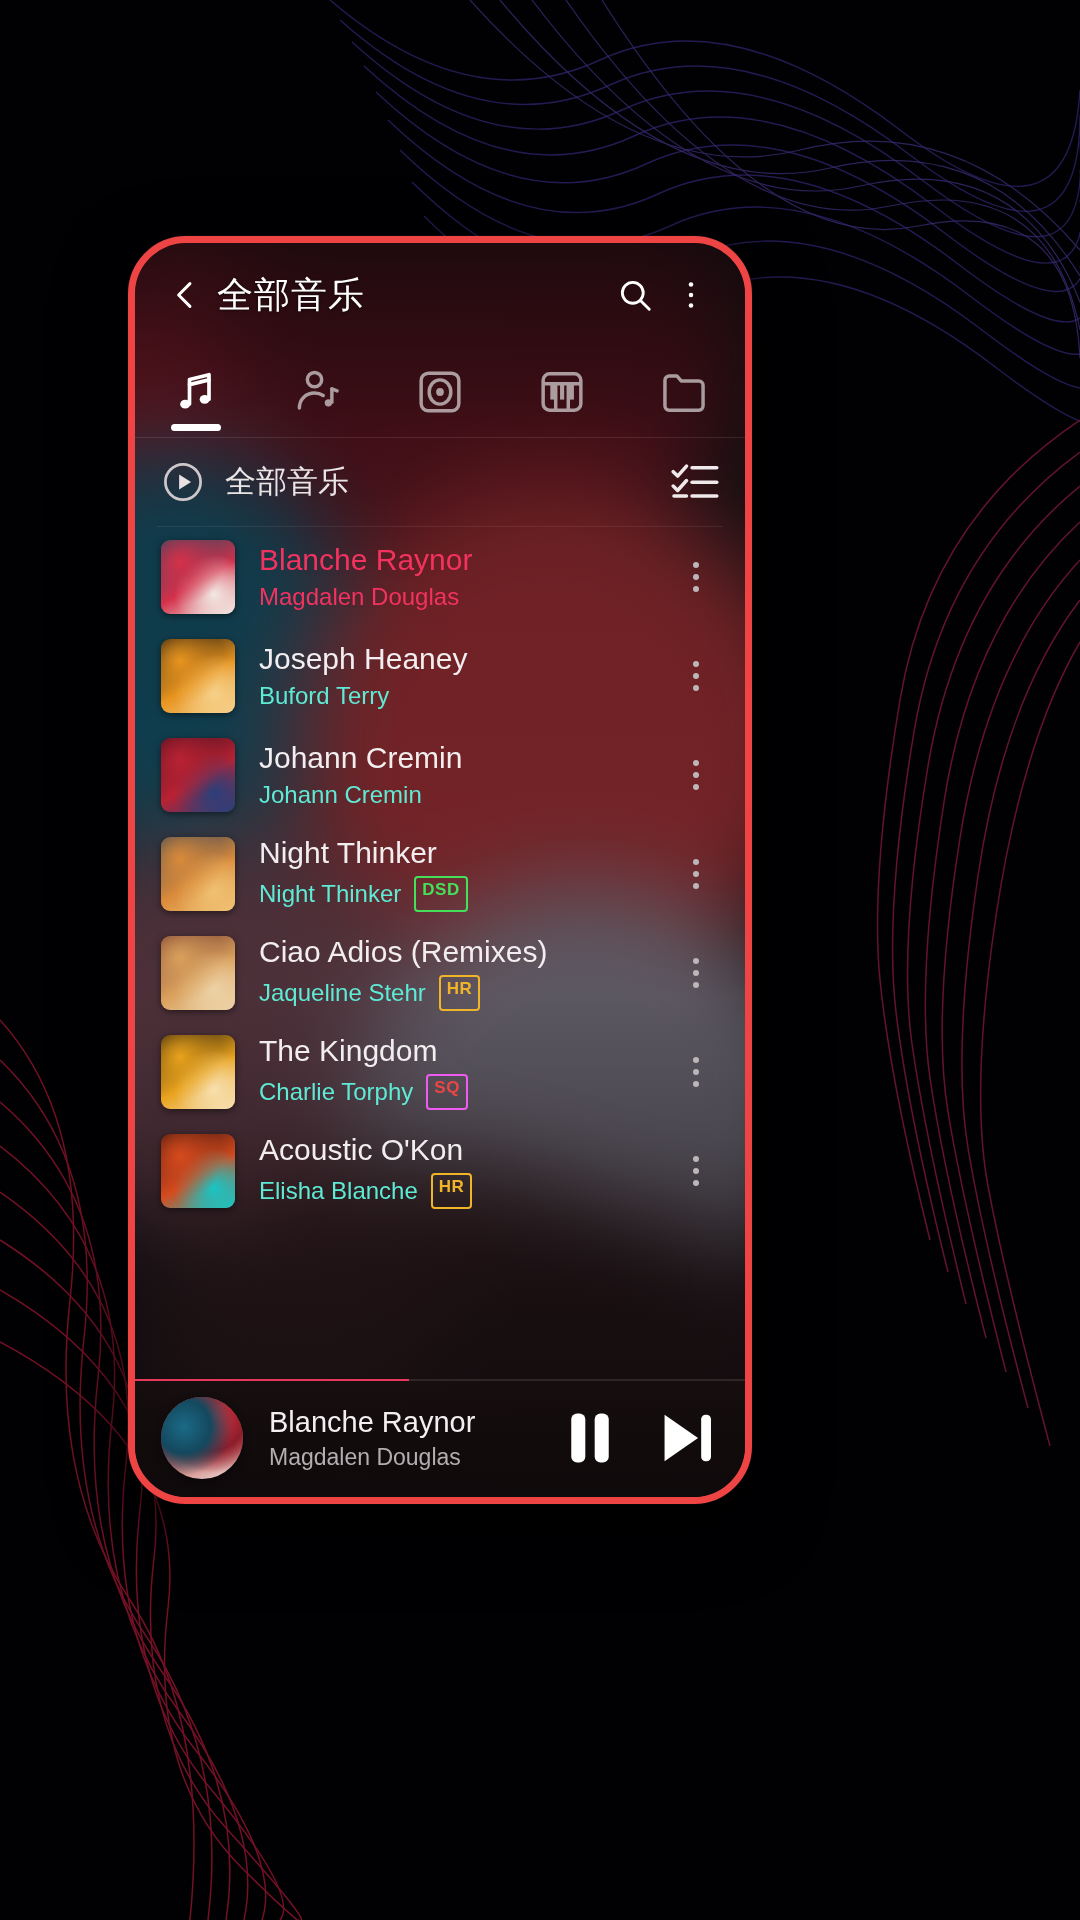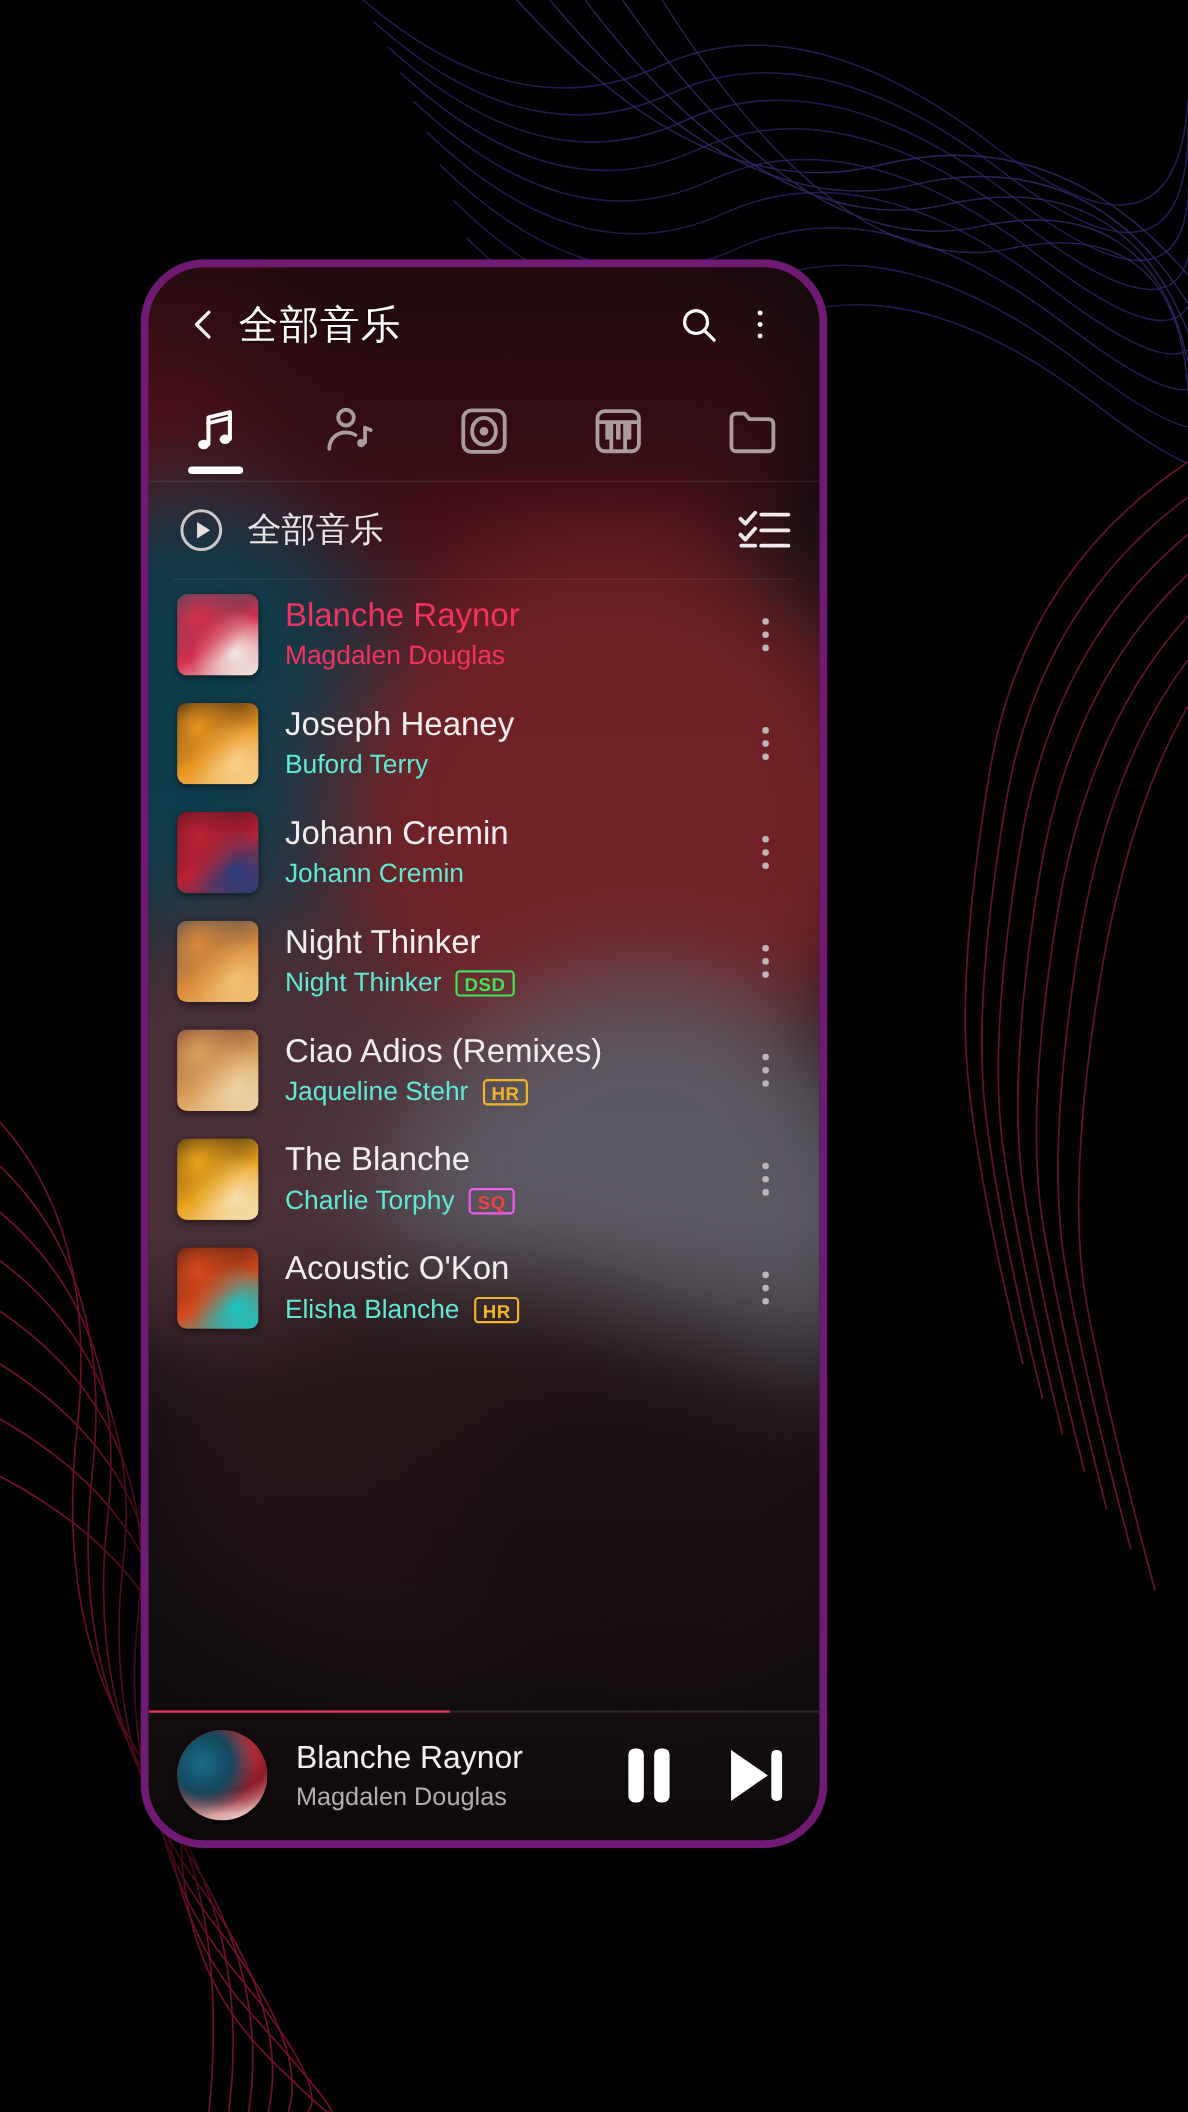--- a/index.html
+++ b/index.html
@@ -5,23 +5,23 @@
   * { margin:0; padding:0; box-sizing:border-box; }
   html,body { width:1080px; height:1920px; background:#000; overflow:hidden;
               font-family:"Liberation Sans","DejaVu Sans",sans-serif; }
 
   
   #wallpaper { position:absolute; inset:0; background:#010103; overflow:hidden; }
   #wallpaper svg { position:absolute; inset:0; width:1080px; height:1920px; }
 
   
   #phone {
-    position:absolute; left:128px; top:236px; width:624px; height:1444px;
+    position:absolute; left:128px; top:236px; width:624px; height:1268px;
     border-radius:58px; overflow:hidden;
-    border:7px solid #701a75;
+    border:7px solid #ef4444;
     box-shadow:0 24px 70px rgba(0,0,0,.85), 0 0 0 1px rgba(255,255,255,.05);
     background:#141215;
   }
   #screen { position:absolute; inset:0; border-radius:51px; overflow:hidden; }
 
   
   #backdrop { position:absolute; inset:-60px; filter:blur(46px) saturate(1.25); opacity:.92; }
   #backdrop .b { position:absolute; border-radius:50%; }
   #veil { position:absolute; inset:0; background:
       linear-gradient(180deg, rgba(12,8,10,.78) 0%, rgba(14,9,11,.40) 16%,
@@ -65,21 +65,21 @@
          position:relative; box-shadow:0 2px 7px rgba(0,0,0,.5); }
   .art .g { position:absolute; inset:0; }
   .meta { flex:1; min-width:0; margin-left:24px; }
   .t1 { color:#f2eef0; font-size:30px; white-space:nowrap; overflow:hidden;
         text-overflow:ellipsis; line-height:1.18; }
   .t2 { display:flex; align-items:center; gap:13px; margin-top:5px; }
   .t2 span.a { color:#5eead4; font-size:24px; white-space:nowrap; overflow:hidden;
                text-overflow:ellipsis; }
   .row.playing .t1 { color:#f4325f; }
   .row.playing .t2 span.a { color:#f4325f; }
-  .badge { font-size:17px; line-height:1; padding:3px 6px 0; border-radius:4px;
+  .badge { font-size:17px; line-height:1; padding:3px 6px 12px; border-radius:4px;
            border:2px solid; letter-spacing:.5px; flex:none; font-weight:600; }
   .badge.dsd { color:#44e05a; border-color:#44e05a; }
   .badge.hr  { color:#f0b429; border-color:#f0b429; }
   .badge.sq  { color:#ef4444; border-color:#ef5bf0; }
   .kebab { width:54px; height:80px; display:flex; flex-direction:column; align-items:center;
            justify-content:center; gap:6px; cursor:pointer; flex:none; }
   .kebab i { width:6px; height:6px; border-radius:50%; background:#bdb6b9; display:block; }
 
   
   .mini { position:absolute; left:0; right:0; bottom:0; height:118px; z-index:6;
@@ -332,21 +332,21 @@
             <i></i>
             <i></i>
             <i></i>
           </div>
         </div>
         <div class="row">
           <div class="art">
             <div class="g" style="background: radial-gradient(circle at 26% 30%, rgb(232, 162, 28) 0%, transparent 58%), radial-gradient(circle at 72% 74%, rgb(247, 223, 174) 0%, transparent 52%), linear-gradient(150deg, rgb(18, 13, 10) 0%, rgb(232, 162, 28) 55%, rgb(247, 223, 174) 100%);"></div>
           </div>
           <div class="meta">
-            <div class="t1">The Blanche</div>
+            <div class="t1">The Kingdom</div>
             <div class="t2">
               <span class="a">Charlie Torphy</span>
               <span class="badge sq">SQ</span>
             </div>
           </div>
           <div class="kebab">
             <i></i>
             <i></i>
             <i></i>
           </div>

